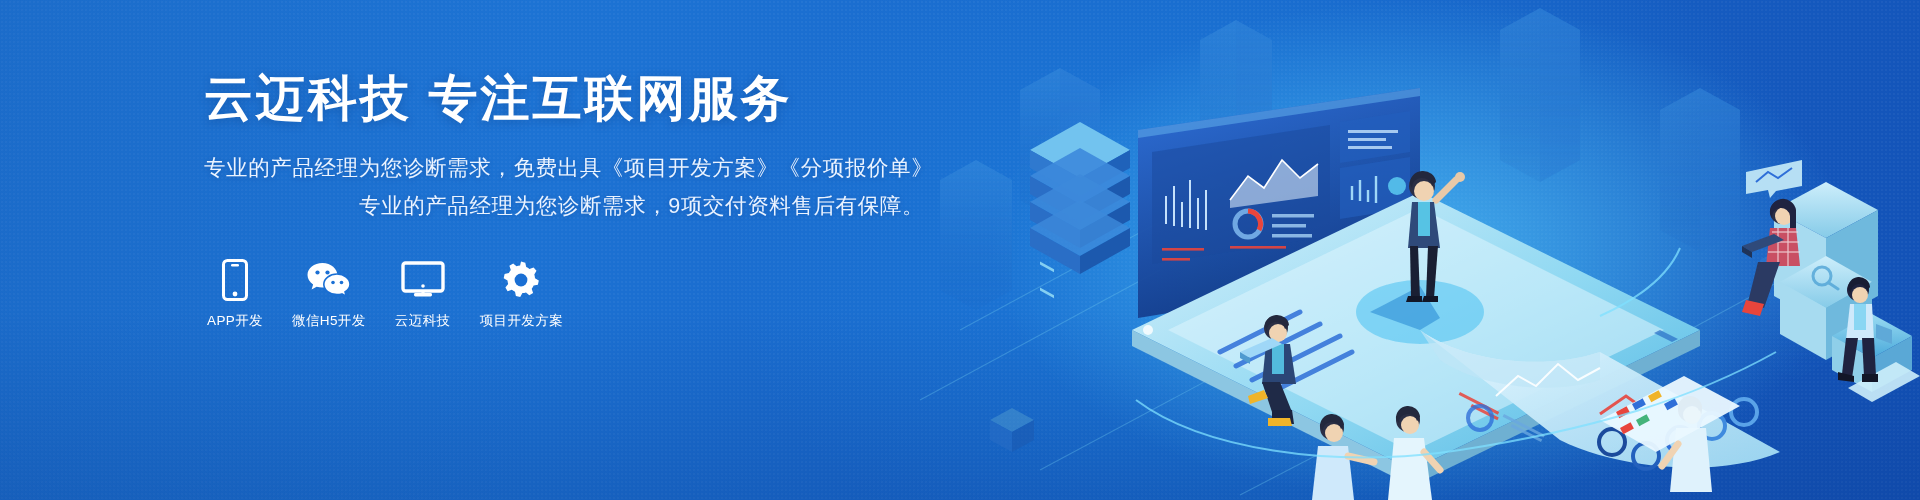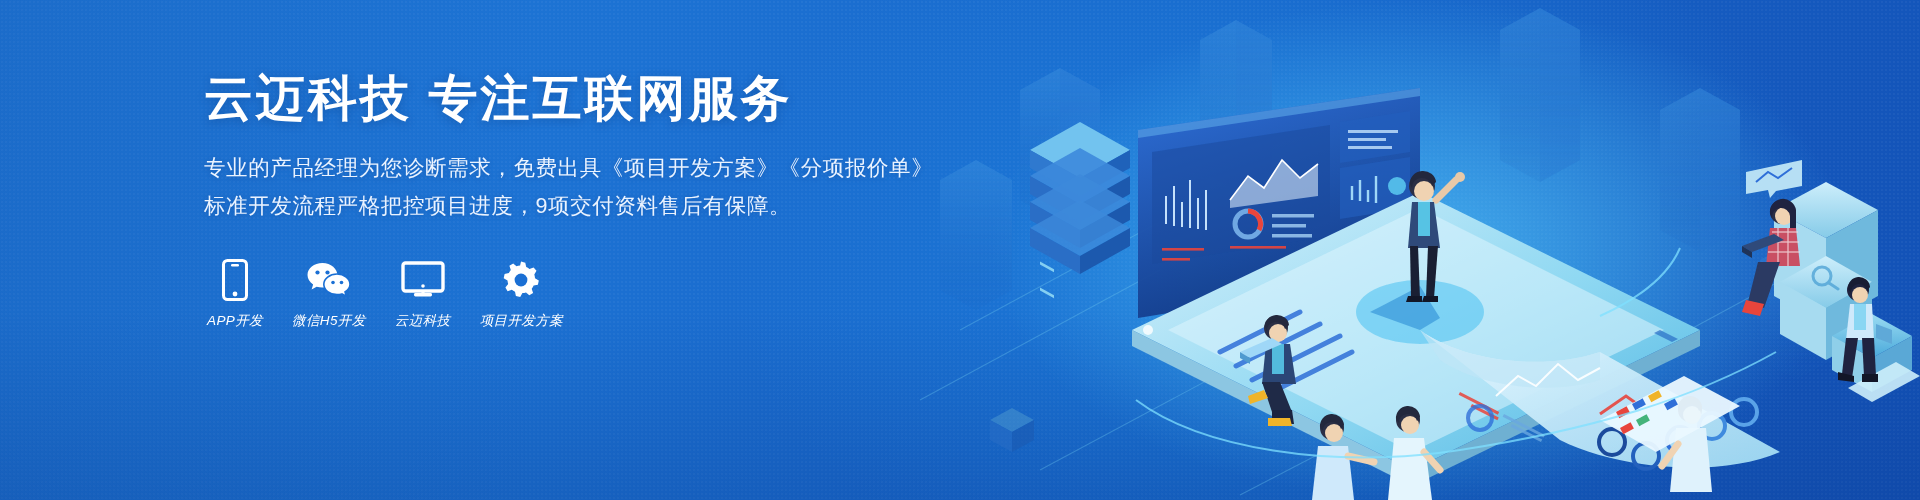--- a/index.html
+++ b/index.html
@@ -52,20 +52,21 @@
     text-shadow:0 2px 10px rgba(6,45,110,.30);
   }
   .subline{
     color:#eaf3ff;
     font-size:21.5px;
     letter-spacing:.6px;
     line-height:1.72;
     margin-top:22px;
     white-space:nowrap;
     text-shadow:0 1px 5px rgba(6,45,110,.25);
+    text-align:right;
   }
   .subline div{ margin-bottom:1px; }
 
   
   .services{
     display:flex;
     align-items:flex-end;
     margin-top:34px;
     gap:26px;
   }
@@ -79,21 +80,20 @@
     height:42px;
     display:flex; align-items:center; justify-content:center;
     margin-bottom:11px;
   }
   .svc-icon svg{ display:block; }
   .svc-label{
     color:#ffffff;
     font-size:13.5px;
     letter-spacing:.4px;
     white-space:nowrap;
-    font-style:italic;
   }
 
   
   .illus{
     position:absolute;
     right:0; top:0;
     width:1020px; height:500px;
     z-index:4;
   }
   .illus svg{ display:block; width:1020px; height:500px; }
@@ -426,21 +426,21 @@
       </g>
     </svg>
   </div>
 
   <div class="content">
 
     <div class="headline">云迈科技 专注互联网服务</div>
 
     <div class="subline">
       <div>专业的产品经理为您诊断需求，免费出具《项目开发方案》《分项报价单》</div>
-      <div>标准开发流程严格把控项目进度，9项交付资料售后有保障。</div>
+      <div>专业的产品经理为您诊断需求，9项交付资料售后有保障。</div>
     </div>
 
     <div class="services">
 
       <div class="service">
         <span class="svc-icon">
           <svg width="26" height="42" viewBox="0 0 26 42">
             <rect x="1.5" y="1.5" width="23" height="39" rx="4" fill="none" stroke="#ffffff" stroke-width="3"></rect>
             <rect x="9" y="5" width="8" height="2.6" rx="1.3" fill="#ffffff"></rect>
             <circle cx="13" cy="35" r="2.4" fill="#ffffff"></circle>

